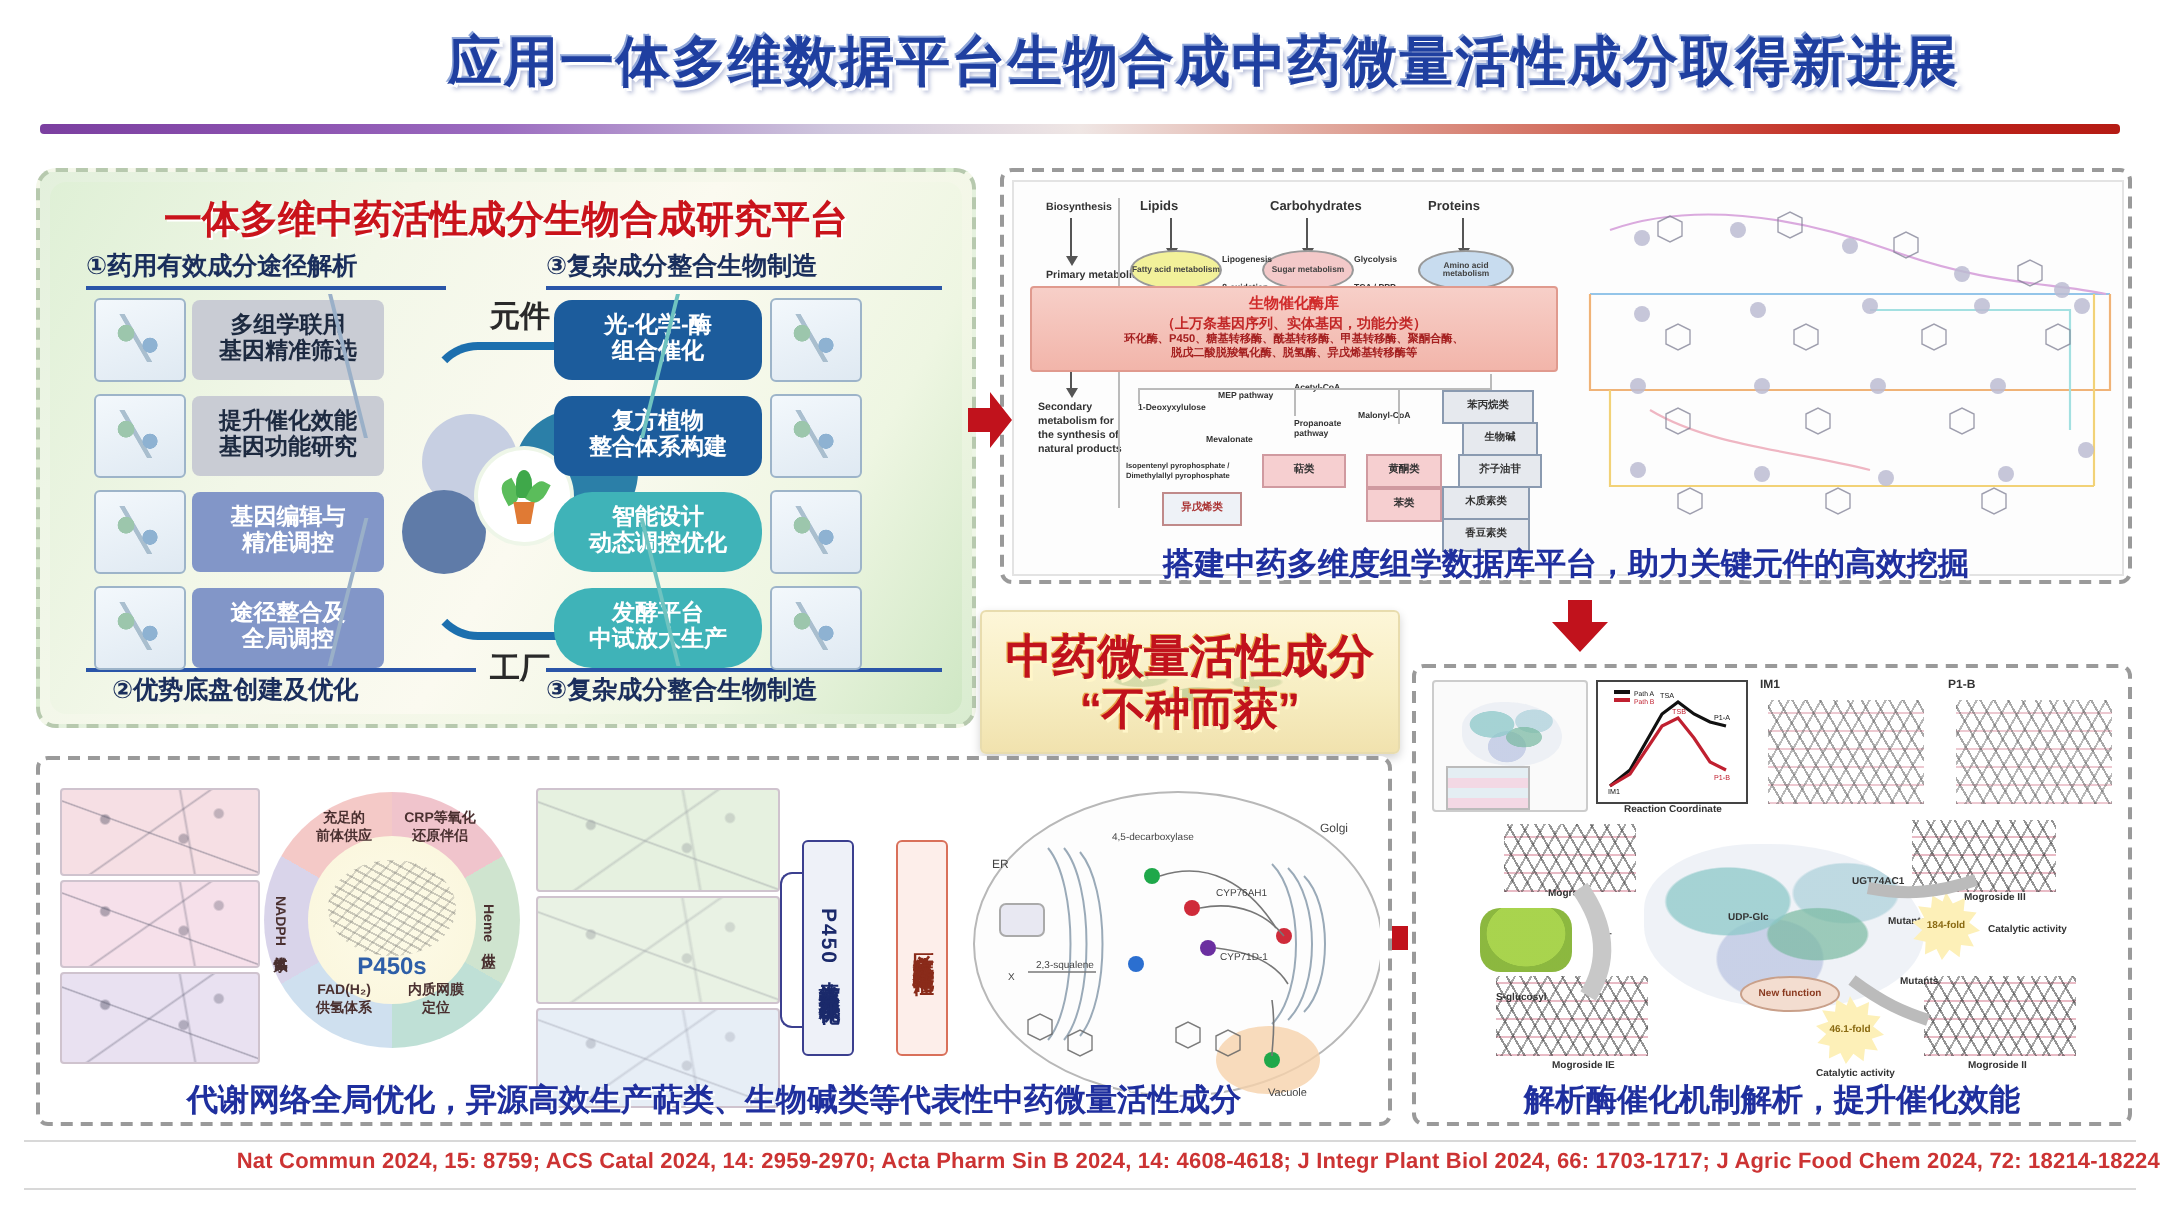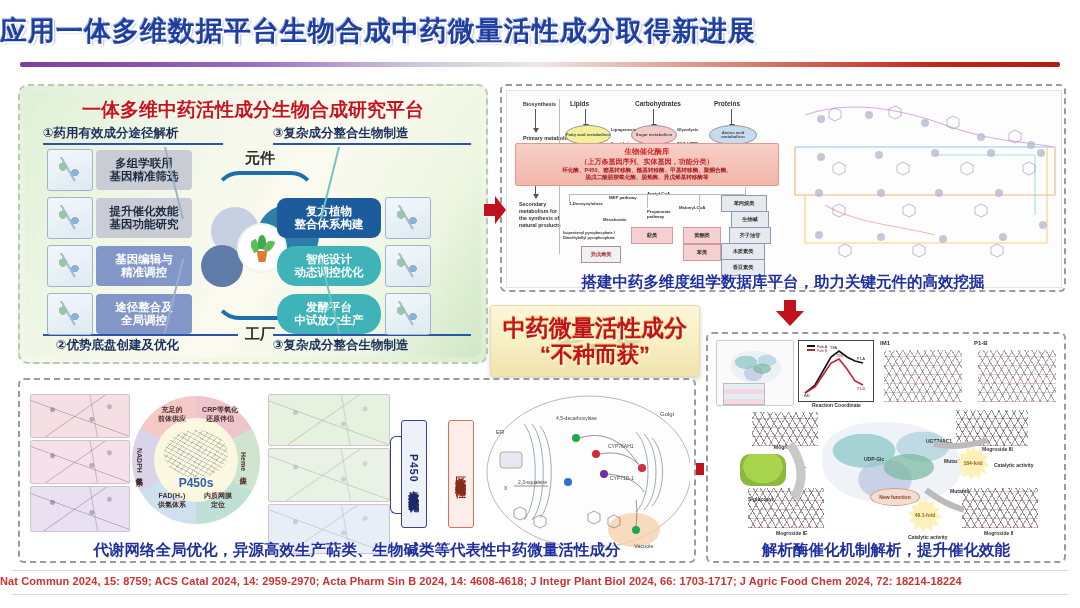--- a/index.html
+++ b/index.html
@@ -8,21 +8,21 @@
     background:#ffffff;
     font-family:"Liberation Sans","DejaVu Sans",sans-serif;
     overflow:hidden;
     position:relative;
   }
   .slide{position:relative;width:1080px;height:608px;background:#fff;}
 
   
   .title-wrap{
     position:absolute;left:0;top:0;width:980px;height:62px;
-    display:flex;align-items:center;justify-content:flex-start;
+    display:flex;align-items:center;justify-content:flex-end;
   }
   .title{
     font-size:27px;font-weight:bold;letter-spacing:1px;
     color:#1f3fa0;
     text-shadow:
        1.6px 1.6px 0 #ffffff,
       -0.8px -0.8px 0 #8fa6d8,
        2.4px 2.4px 2px rgba(40,60,140,.35);
     white-space:nowrap;
   }
@@ -315,21 +315,21 @@
   }
   .tinytxt{position:absolute;font-size:5px;font-weight:bold;color:#333;}
 
   
   .redarrow{position:absolute;color:#c1121c;}
   .redarrow svg{display:block;}
 
   
   .cite-rule{position:absolute;left:12px;top:570px;width:1056px;height:1px;background:#d8d8d8;}
   .citation{
-    position:absolute;left:0;right:0;top:575px;text-align:left;
+    position:absolute;left:0;right:0;top:575px;text-align:right;
     font-size:11px;font-weight:bold;color:#c33;letter-spacing:.1px;
   }
   .cite-rule2{position:absolute;left:12px;top:594px;width:1056px;height:1px;background:#d8d8d8;}
 </style>
 </head>
 <body>
 
 <div class="slide">
 
   <div class="title-wrap">
@@ -389,20 +389,27 @@
         <div class="plantcircle">
           <div class="leaf l"></div>
           <div class="leaf m"></div>
           <div class="leaf r"></div>
           <div class="pot"></div>
         </div>
         <div class="arc" id="arc-bot"></div>
         <div class="arcword" id="aw-bot">工厂</div>
       </div>
 
+      <div class="rchip" id="r1">
+        <div class="rlabel lab-navy">
+          <span>光-化学-酶</span>
+          <span>组合催化</span>
+        </div>
+        <div class="thumb"></div>
+      </div>
       <div class="rchip" id="r2">
         <div class="rlabel lab-navy">
           <span>复方植物</span>
           <span>整合体系构建</span>
         </div>
         <div class="thumb"></div>
       </div>
       <div class="rchip" id="r3">
         <div class="rlabel lab-teal">
           <span>智能设计</span>

